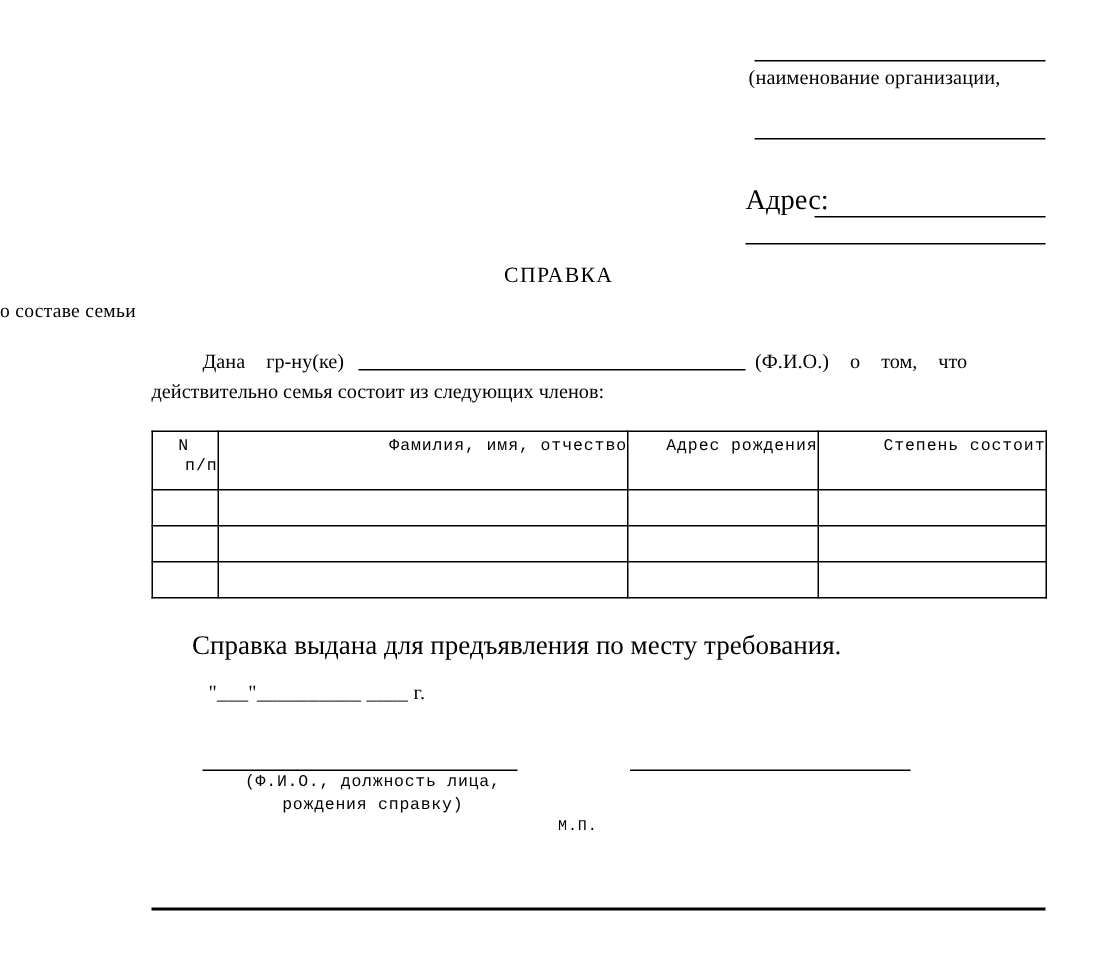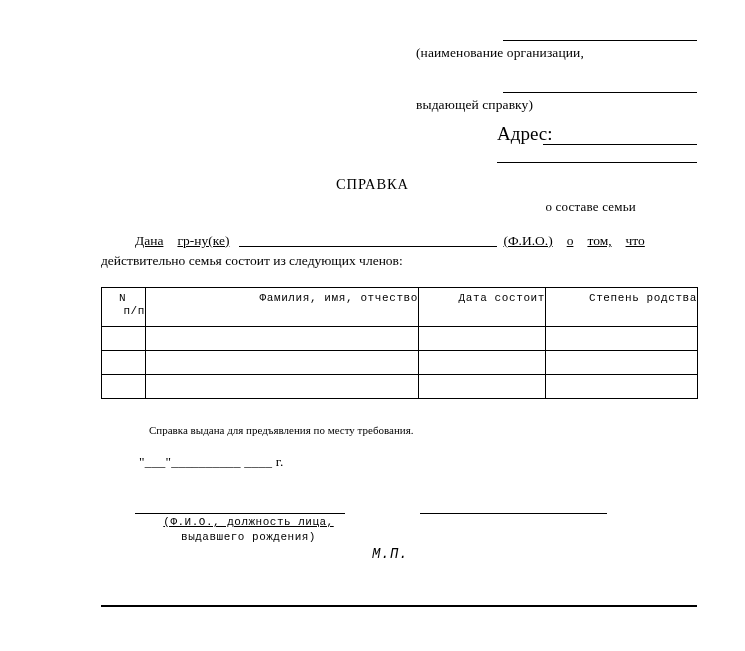--- a/index.html
+++ b/index.html
@@ -23,24 +23,24 @@
   
   .rule {
     position: absolute;
     height: 0;
     border-top: 1.6px solid #000000;
   }
 
   
   .header-block {
     position: absolute;
-    left: 416px;
+    left: 448px;
     top: 24px;
     width: 270px;
-    text-align: left;
+    text-align: center;
   }
   .header-caption {
     font-size: 13.5px;
     line-height: 17px;
     letter-spacing: 0.1px;
     white-space: nowrap;
   }
   .addr-label {
     position: absolute;
     left: 497px;
@@ -57,36 +57,35 @@
     width: 745px;
     text-align: center;
     font-size: 14.5px;
     letter-spacing: 0.9px;
   }
   .subtitle {
     position: absolute;
     left: 0;
     top: 199px;
     width: 636px;
-    text-align: right;
+    text-align: left;
     font-size: 13px;
     letter-spacing: 0.2px;
   }
 
   
   .body-para {
     position: absolute;
     left: 101px;
     top: 231px;
     width: 596px;
     font-size: 13.5px;
     line-height: 20px;
     text-align: justify;
     text-indent: 34px;
-    text-decoration: underline;
   }
   .body-para .gap {
     display: inline-block;
     width: 258px;
     border-bottom: 1.4px solid #000;
     vertical-align: -2px;
     margin: 0 6px 0 10px;
   }
   .body-para .wsp { display:inline-block; width:14px; }
 
@@ -122,23 +121,23 @@
     height: 23px;
   }
   .col-w-num   { width: 44px; }
   .col-w-fio   { width: 273px; }
   .col-w-date  { width: 127px; }
   .col-w-rel   { width: 152px; }
 
   
   .issued-text {
     position: absolute;
-    left: 149px;
+    left: 128px;
     top: 421px;
-    font-size: 11px;
+    font-size: 18px;
     line-height: 18px;
     white-space: nowrap;
   }
   .date-line {
     position: absolute;
     left: 139px;
     top: 453px;
     font-size: 13.5px;
     line-height: 18px;
     white-space: nowrap;
@@ -155,39 +154,35 @@
     font-family: "Liberation Mono", "DejaVu Sans Mono", monospace;
     font-size: 11px;
     line-height: 15px;
     letter-spacing: 0.5px;
   }
   .stamp {
     position: absolute;
     left: 372px;
     top: 546px;
     font-family: "Liberation Mono", "DejaVu Sans Mono", monospace;
-    font-size: 14px;
+    font-size: 10px;
     letter-spacing: 0.6px;
-    font-style: italic;
   }
 </style>
 </head>
 <body>
 
 <div id="page">
 
   <div class="rule" style="left:503px; top:40px; width:194px;"></div>
   <div class="header-block" style="top:43px;">
     <span class="header-caption">(наименование организации,</span>
   </div>
 
   <div class="rule" style="left:503px; top:92px; width:194px;"></div>
-  <div class="header-block" style="top:95px;">
-    <span class="header-caption">выдающей справку)</span>
-  </div>
 
   <div class="addr-label">Адрес:</div>
   <div class="rule" style="left:543px; top:144px; width:154px;"></div>
   <div class="rule" style="left:497px; top:162px; width:200px;"></div>
 
   <div class="title">СПРАВКА</div>
   <div class="subtitle">о составе семьи</div>
 
   <div class="body-para">
     <span>Дана</span><span class="wsp"></span><span>гр-ну(ке)</span><span class="gap"></span><span>(Ф.И.О.)</span><span class="wsp"></span><span>о</span><span class="wsp"></span><span>том,</span><span class="wsp"></span><span>что</span>
@@ -201,22 +196,22 @@
       <col class="col-w-date">
       <col class="col-w-rel">
     </colgroup>
     <thead>
       <tr>
         <th class="col-num">
           <span style="display:block; text-align:center; padding-right:10px;">N</span>
           <span style="display:block; text-align:right;">п/п</span>
         </th>
         <th>Фамилия, имя, отчество</th>
-        <th>Дата состоит</th>
-        <th>Степень родства</th>
+        <th>Адрес рождения</th>
+        <th>Степень состоит</th>
       </tr>
     </thead>
     <tbody>
       <tr>
         <td></td>
         <td></td>
         <td></td>
         <td></td>
       </tr>
       <tr>
@@ -235,21 +230,21 @@
   </table>
 
   <div class="issued-text">Справка выдана для предъявления по месту требования.</div>
 
   <div class="date-line">"___"__________ ____ г.</div>
 
   <div class="rule" style="left:135px; top:513px; width:210px;"></div>
   <div class="rule" style="left:420px; top:513px; width:187px;"></div>
 
   <div class="sig-caption">
-    <span style="display:block;text-decoration:underline;">(Ф.И.О., должность лица,</span>
-    <span style="display:block;">выдавшего рождения)</span>
+    <span style="display:block;">(Ф.И.О., должность лица,</span>
+    <span style="display:block;">рождения справку)</span>
   </div>
 
   <div class="stamp">М.П.</div>
 
   <div class="rule" style="left:101px; top:605px; width:596px; border-top-width:2px;"></div>
 
 </div>
 
 </body></html>

